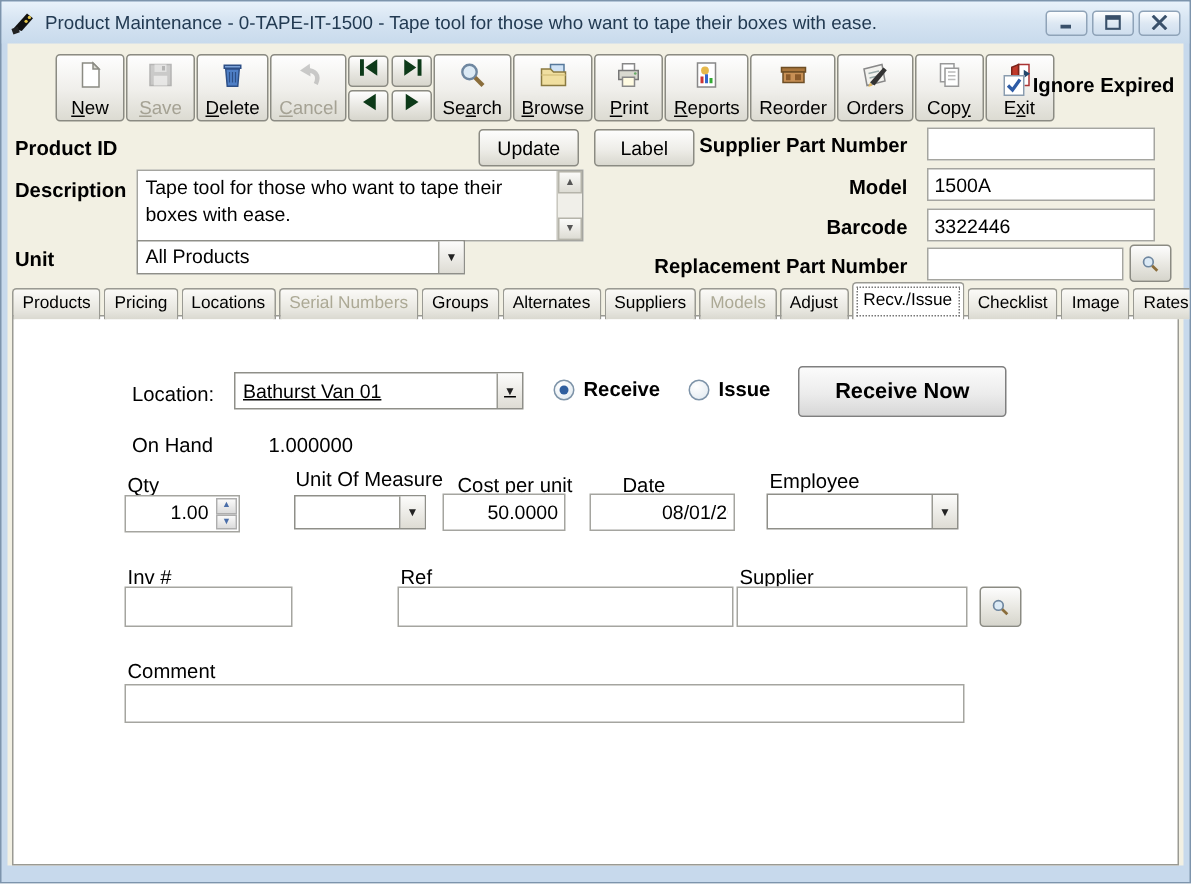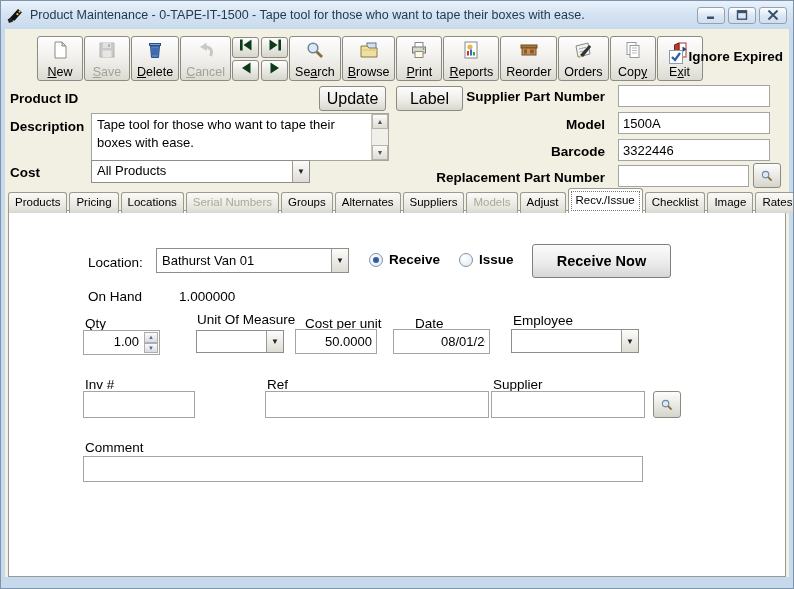--- a/index.html
+++ b/index.html
@@ -31,21 +31,21 @@
     display:flex;align-items:center;justify-content:center;}
   #ignore-expired{position:absolute;right:6px;top:20px;display:flex;align-items:center;gap:5px;}
   #ignore-expired .cb{width:14px;height:14px;background:#fff;border:1px solid #8a9cae;display:flex;align-items:center;justify-content:center;}
   #ignore-expired span.lbl{font-weight:bold;font-size:13.5px;}
   
   .blabel{position:absolute;font-weight:bold;font-size:13.5px;color:#000;white-space:nowrap;}
   .rlabel{position:absolute;font-weight:bold;font-size:13.5px;color:#000;text-align:right;white-space:nowrap;}
   .field{position:absolute;border:1px solid #a5a5a0;background:#fff;font-size:13px;padding:2px 4px;color:#000;}
   input.field{outline:none;}
   .red{color:#e03a36;}
-  .pushbtn{position:absolute;border:1px solid #8b8b83;border-radius:3px;font-size:16px;color:#000;
+  .pushbtn{position:absolute;border:1px solid #8b8b83;border-radius:3px;font-size:13px;color:#000;
     background:linear-gradient(180deg,#fdfdfd,#eeede8 55%,#d9d8cf);display:flex;align-items:center;justify-content:center;}
   #desc-box{position:absolute;border:1px solid #a5a5a0;background:#fff;}
   #desc-text{position:absolute;left:0;top:0;right:17px;bottom:0;padding:2px 5px;font-size:13px;line-height:1.35;}
   #desc-scroll{position:absolute;top:0;right:0;width:17px;height:100%;background:#f0efe9;border-left:1px solid #c9c8c0;
     display:flex;flex-direction:column;justify-content:space-between;}
   .sb-btn{height:15px;display:flex;align-items:center;justify-content:center;font-size:7px;color:#555;
     background:linear-gradient(180deg,#fbfbf9,#dddcd4);border:1px solid #b5b4aa;}
   .combo{position:absolute;border:1px solid #8f8f89;background:#fff;display:flex;align-items:stretch;}
   .combo .cval{flex:1;font-size:13px;padding:2px 5px;white-space:nowrap;overflow:hidden;}
   .combo .cbtn{width:17px;border-left:1px solid #9a9a93;background:linear-gradient(180deg,#fcfcfb,#dedcd4);
@@ -286,21 +286,21 @@
         <div class="sb-btn">▼</div>
       </div>
     </div>
 
     <span class="rlabel" style="right:184px;top:88px;">Model</span>
     <input class="field" style="left: 613px; top: 83px; width: 152px; height: 22px;" value="1500A">
 
     <span class="rlabel" style="right:184px;top:115px;">Barcode</span>
     <input class="field" style="left: 613px; top: 110px; width: 152px; height: 22px;" value="3322446">
 
-    <span class="blabel" style="left:5px;top:136px;">Cost</span>
+    <span class="blabel" style="left:5px;top:136px;">Unit</span>
     <div class="combo" style="left:86px;top:131px;width:219px;height:23px;">
       <span class="cval">All Products</span>
       <span class="cbtn">▼</span>
     </div>
 
     <span class="rlabel" style="right:184px;top:141px;">Replacement Part Number</span>
     <input class="field" style="left: 613px; top: 136px; width: 131px; height: 22px;" value="">
     <button class="searchbtn" style="left:748px;top:134px;height:25px;">
       <svg width="16" height="16" viewBox="0 0 20 20">
           <circle cx="8" cy="8" r="4.6" fill="#dceaf5" stroke="#6f87a0" stroke-width="1.6"></circle>
@@ -319,21 +319,21 @@
         <div class="tab disabled">Models</div>
         <div class="tab">Adjust</div>
         <div class="tab active">Recv./Issue</div>
         <div class="tab">Checklist</div>
         <div class="tab">Image</div>
         <div class="tab">Rates</div>
       </div>
 
     <div id="panel">
       <span class="plabel" style="left:79px;top:44px;">Location:</span>
-      <div class="combo" style="left:147px;top:37px;width:193px;height:25px;">
+      <div class="combo" style="left:147px;top:37px;width:193px;height:25px;text-decoration:underline;">
         <span class="cval" style="padding-top:4px;">Bathurst Van 01</span>
         <span class="cbtn">▼</span>
       </div>
 
       <div class="radio" style="left:360px;top:41px;">
         <span class="rdot">
             <span class="inner"></span>
           </span>
         <span class="rlbl">Receive</span>
       </div>

